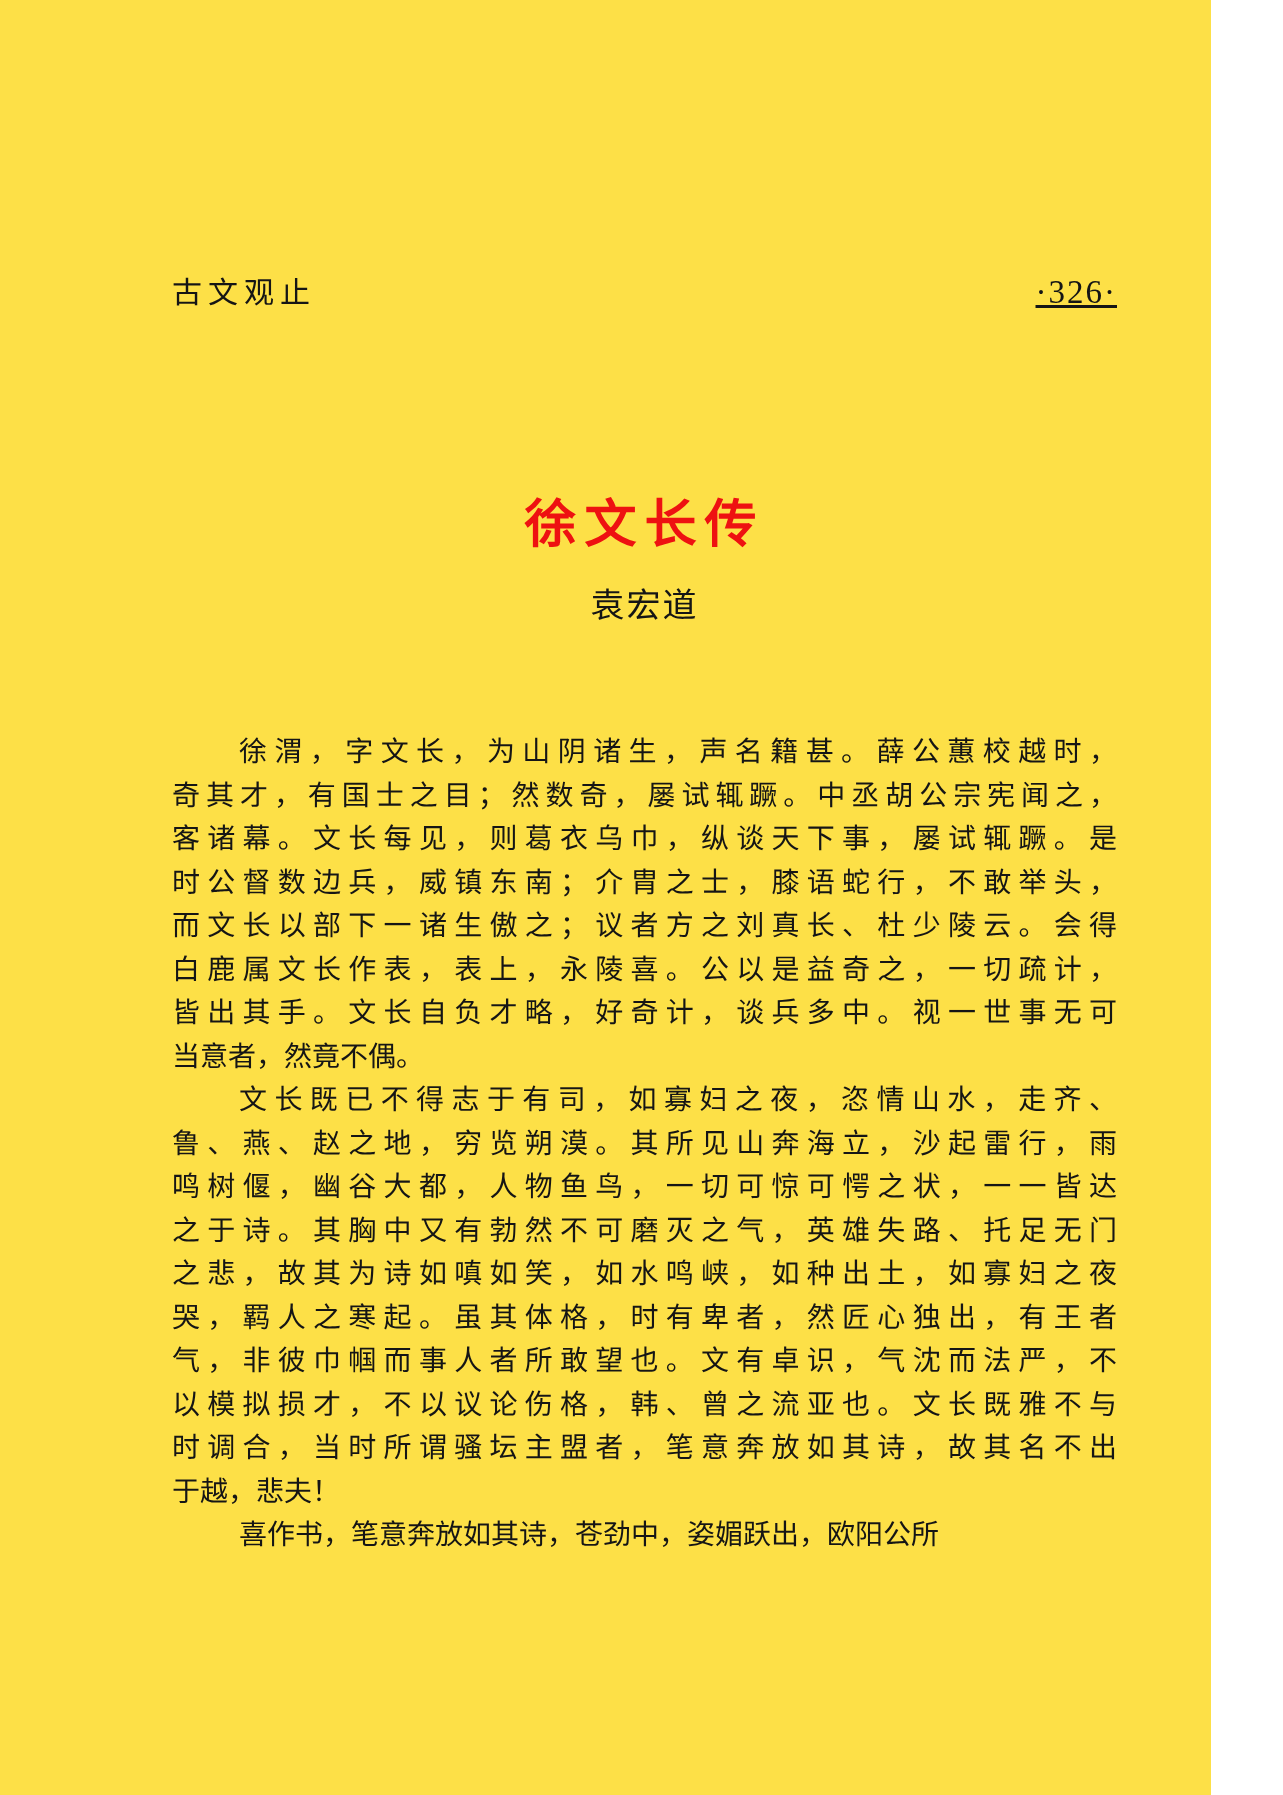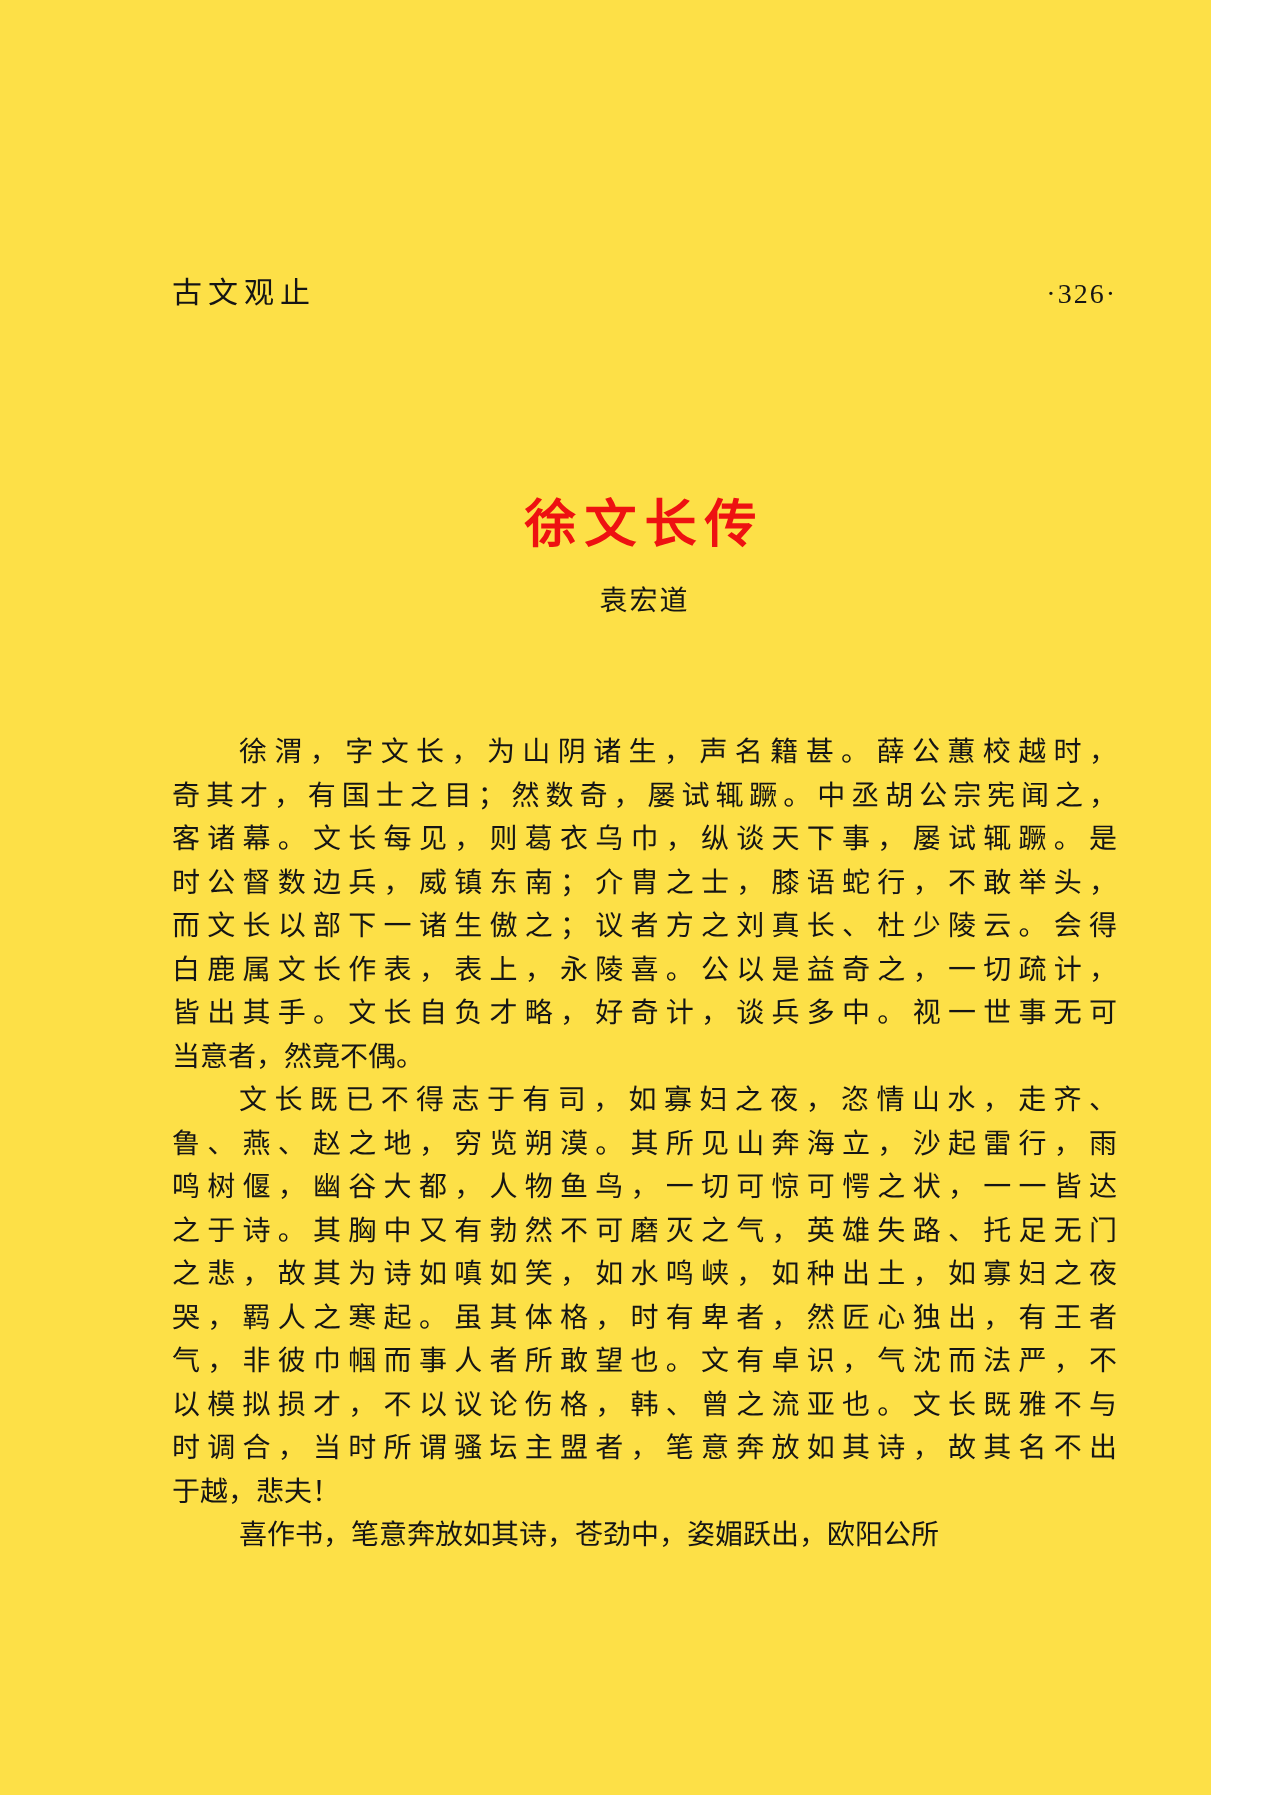--- a/index.html
+++ b/index.html
@@ -19,41 +19,42 @@
     width: 945px;
     display: flex;
     justify-content: space-between;
     align-items: baseline;
   }
   .book-title {
     font-size: 30px;
     letter-spacing: 6px;
   }
   .page-number {
-    font-size: 28px;
+    font-size: 33px;
     letter-spacing: 2px;
+    text-decoration: underline;
   }
   .article-title {
     position: absolute;
     left: 172px;
     top: 482px;
     width: 945px;
     text-align: center;
     font-family: "Liberation Sans", "DejaVu Sans", sans-serif;
     font-weight: bold;
     font-size: 52px;
     letter-spacing: 8px;
   }
   .article-author {
     position: absolute;
     left: 172px;
     top: 578px;
     width: 945px;
     text-align: center;
-    font-size: 28px;
+    font-size: 34px;
     letter-spacing: 2px;
   }
   .body-text {
     position: absolute;
     left: 172px;
     top: 730px;
     width: 945px;
     font-size: 28px;
     line-height: 43.5px;
   }

